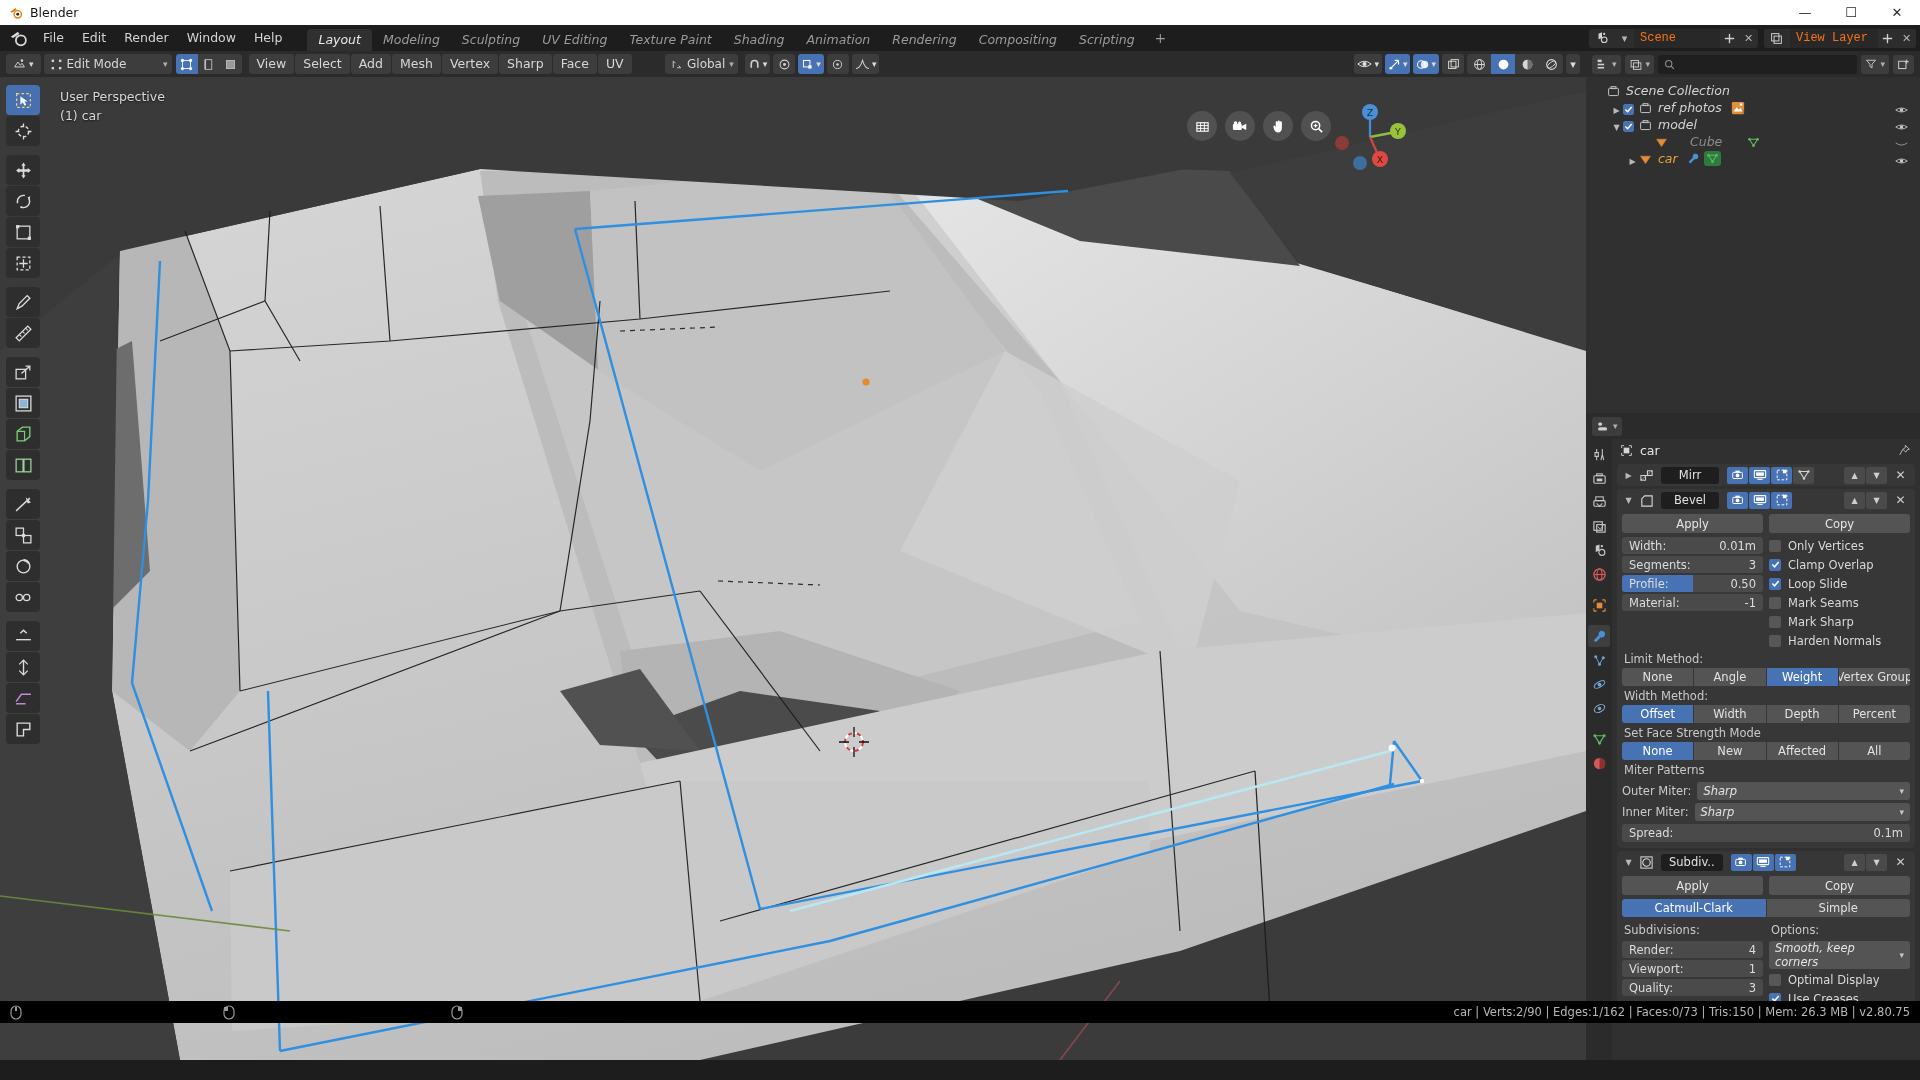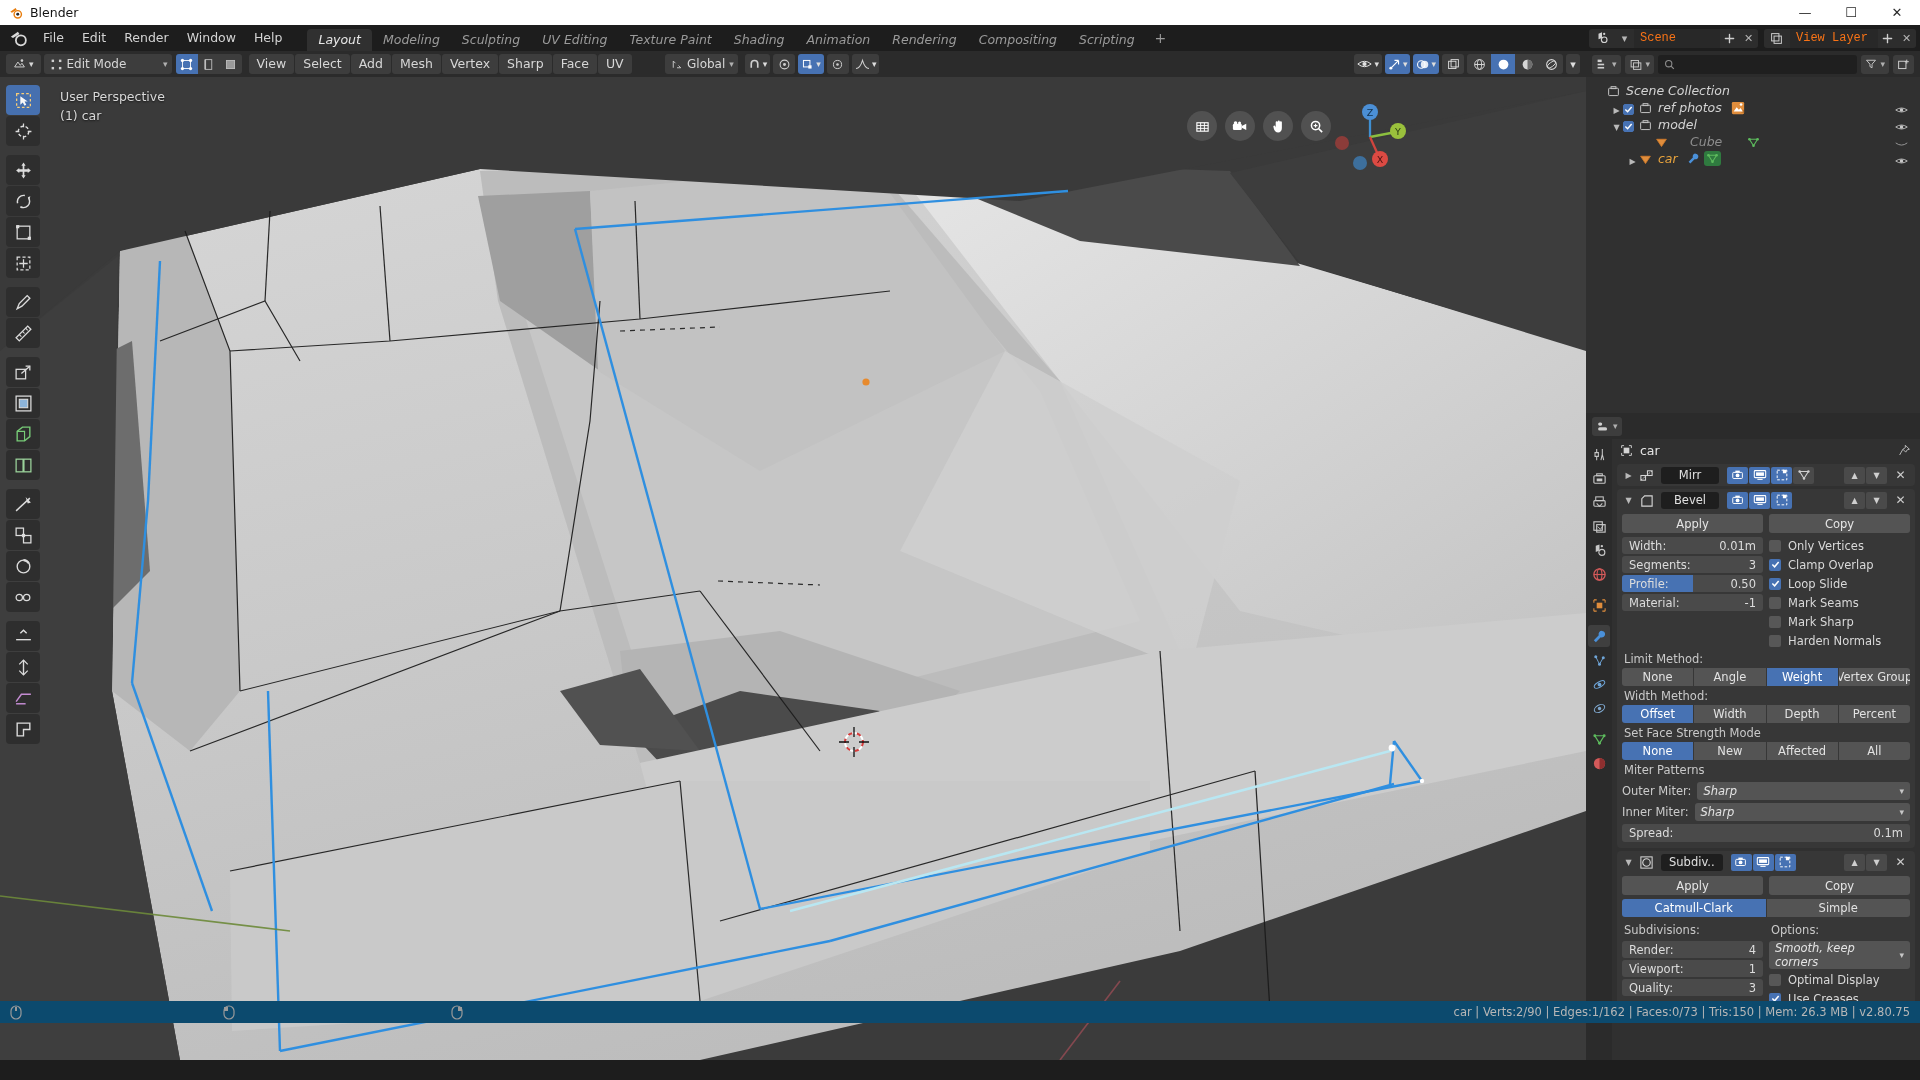--- a/index.html
+++ b/index.html
@@ -115,21 +115,21 @@
 
   .vp-text{ position:absolute; left:60px; top:36px; color:#d8d8d8; font-size:12.5px; z-index:20;
             text-shadow:0 1px 2px rgba(0,0,0,.65); line-height:19px;}
 
   .nav-gizmos{ position:absolute; right:255px; top:60px; display:flex; gap:8px; z-index:20;}
   .gz{ width:30px;height:30px;border-radius:50%;background:rgba(90,90,90,.72);
        display:flex;align-items:center;justify-content:center;}
   .axis-gizmo{ position:absolute; right:180px; top:50px; width:72px;height:72px; z-index:20;}
 
   .statusbar{
-    position:absolute; left:0; bottom:0; width:1920px; height:22px; background:#0c4a6e;
+    position:absolute; left:0; bottom:0; width:1920px; height:22px; background:#000000;
     display:flex; align-items:center; color:#9f9f9f; font-size:11.5px; padding:0 10px;
   }
   .sb-right{ margin-left:auto; color:#b6b6b6; }
 
   
   .outliner{
     position:absolute; left:1586px; top:0; width:334px; height:362px; background:#303030;
   }
   .ol-header{
     height:26px; background:#2b2b2b; display:flex;align-items:center;gap:4px;padding:0 6px;

